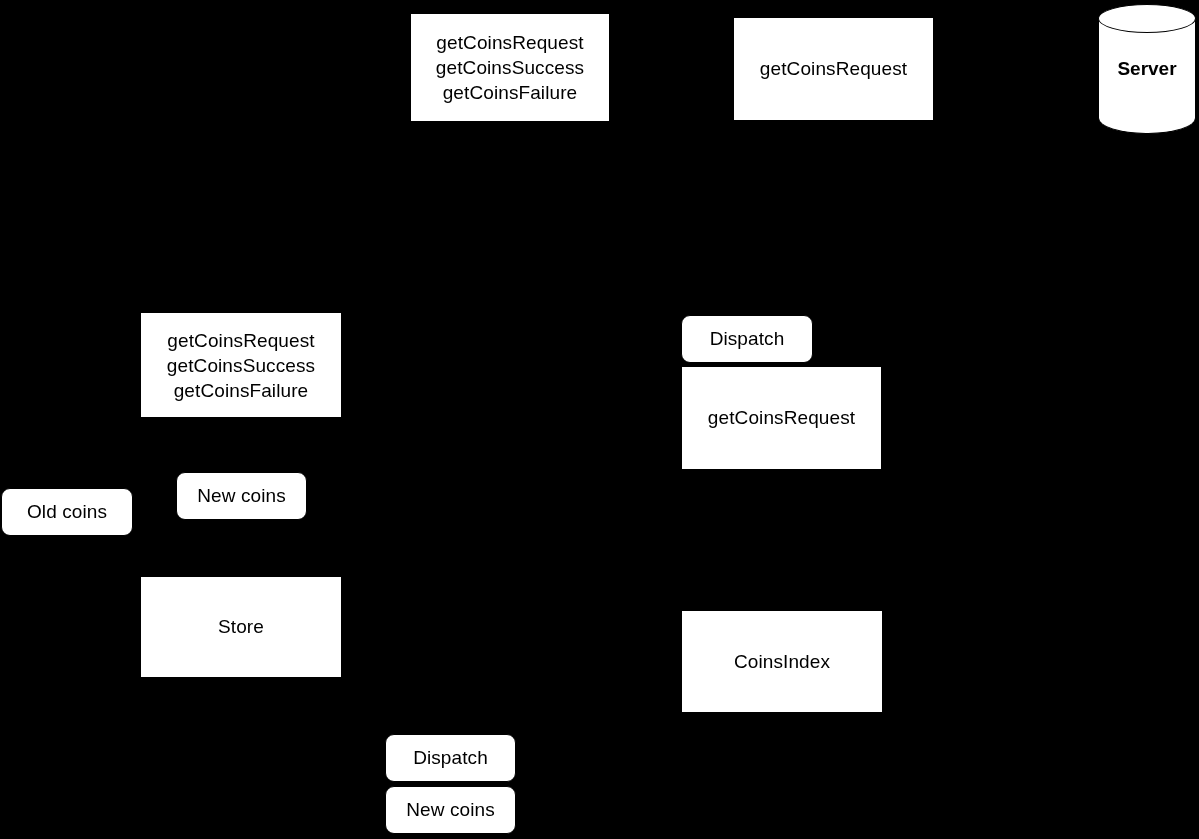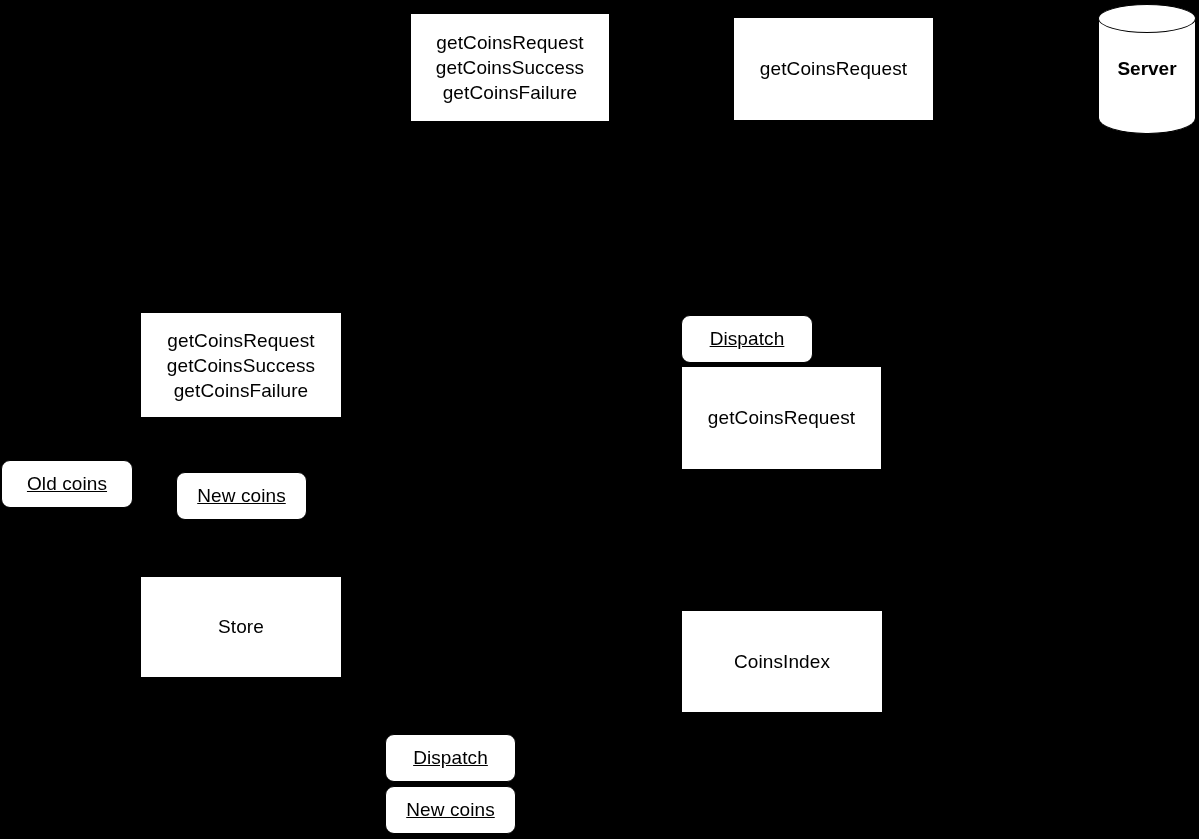--- a/index.html
+++ b/index.html
@@ -32,21 +32,20 @@
     line-height: 24px;
     letter-spacing: 0.1px;
     white-space: pre-line;
     -webkit-font-smoothing: antialiased;
   }
   .rect {
     border-radius: 0;
   }
   .rounded {
     border-radius: 9px;
-    text-decoration: underline;
   }
   .multiline {
     line-height: 25px;
   }
   
   .cylinder {
     position: absolute;
     box-sizing: border-box;
   }
   .cylinder .cyl-body {
@@ -106,21 +105,21 @@
   </div>
 
   <div class="node rect multiline" style="left:140px; top:312px; width:202px; height:106px;">getCoinsRequest
 getCoinsSuccess
 getCoinsFailure</div>
 
   <div class="node rounded" style="left:681px; top:315px; width:132px; height:48px; z-index:2;">Dispatch</div>
 
   <div class="node rect" style="left:681px; top:366px; width:201px; height:104px;">getCoinsRequest</div>
 
-  <div class="node rounded" style="left:1px; top:460px; width:132px; height:48px;">Old coins</div>
+  <div class="node rounded" style="left:1px; top:488px; width:132px; height:48px;">Old coins</div>
 
   <div class="node rounded" style="left:176px; top:472px; width:131px; height:48px;">New coins</div>
 
   <div class="node rect" style="left:140px; top:576px; width:202px; height:102px;">Store</div>
 
   <div class="node rect" style="left:681px; top:610px; width:202px; height:103px;">CoinsIndex</div>
 
   <div class="node rounded" style="left:385px; top:734px; width:131px; height:48px;">Dispatch</div>
 
   <div class="node rounded" style="left:385px; top:786px; width:131px; height:48px;">New coins</div>

